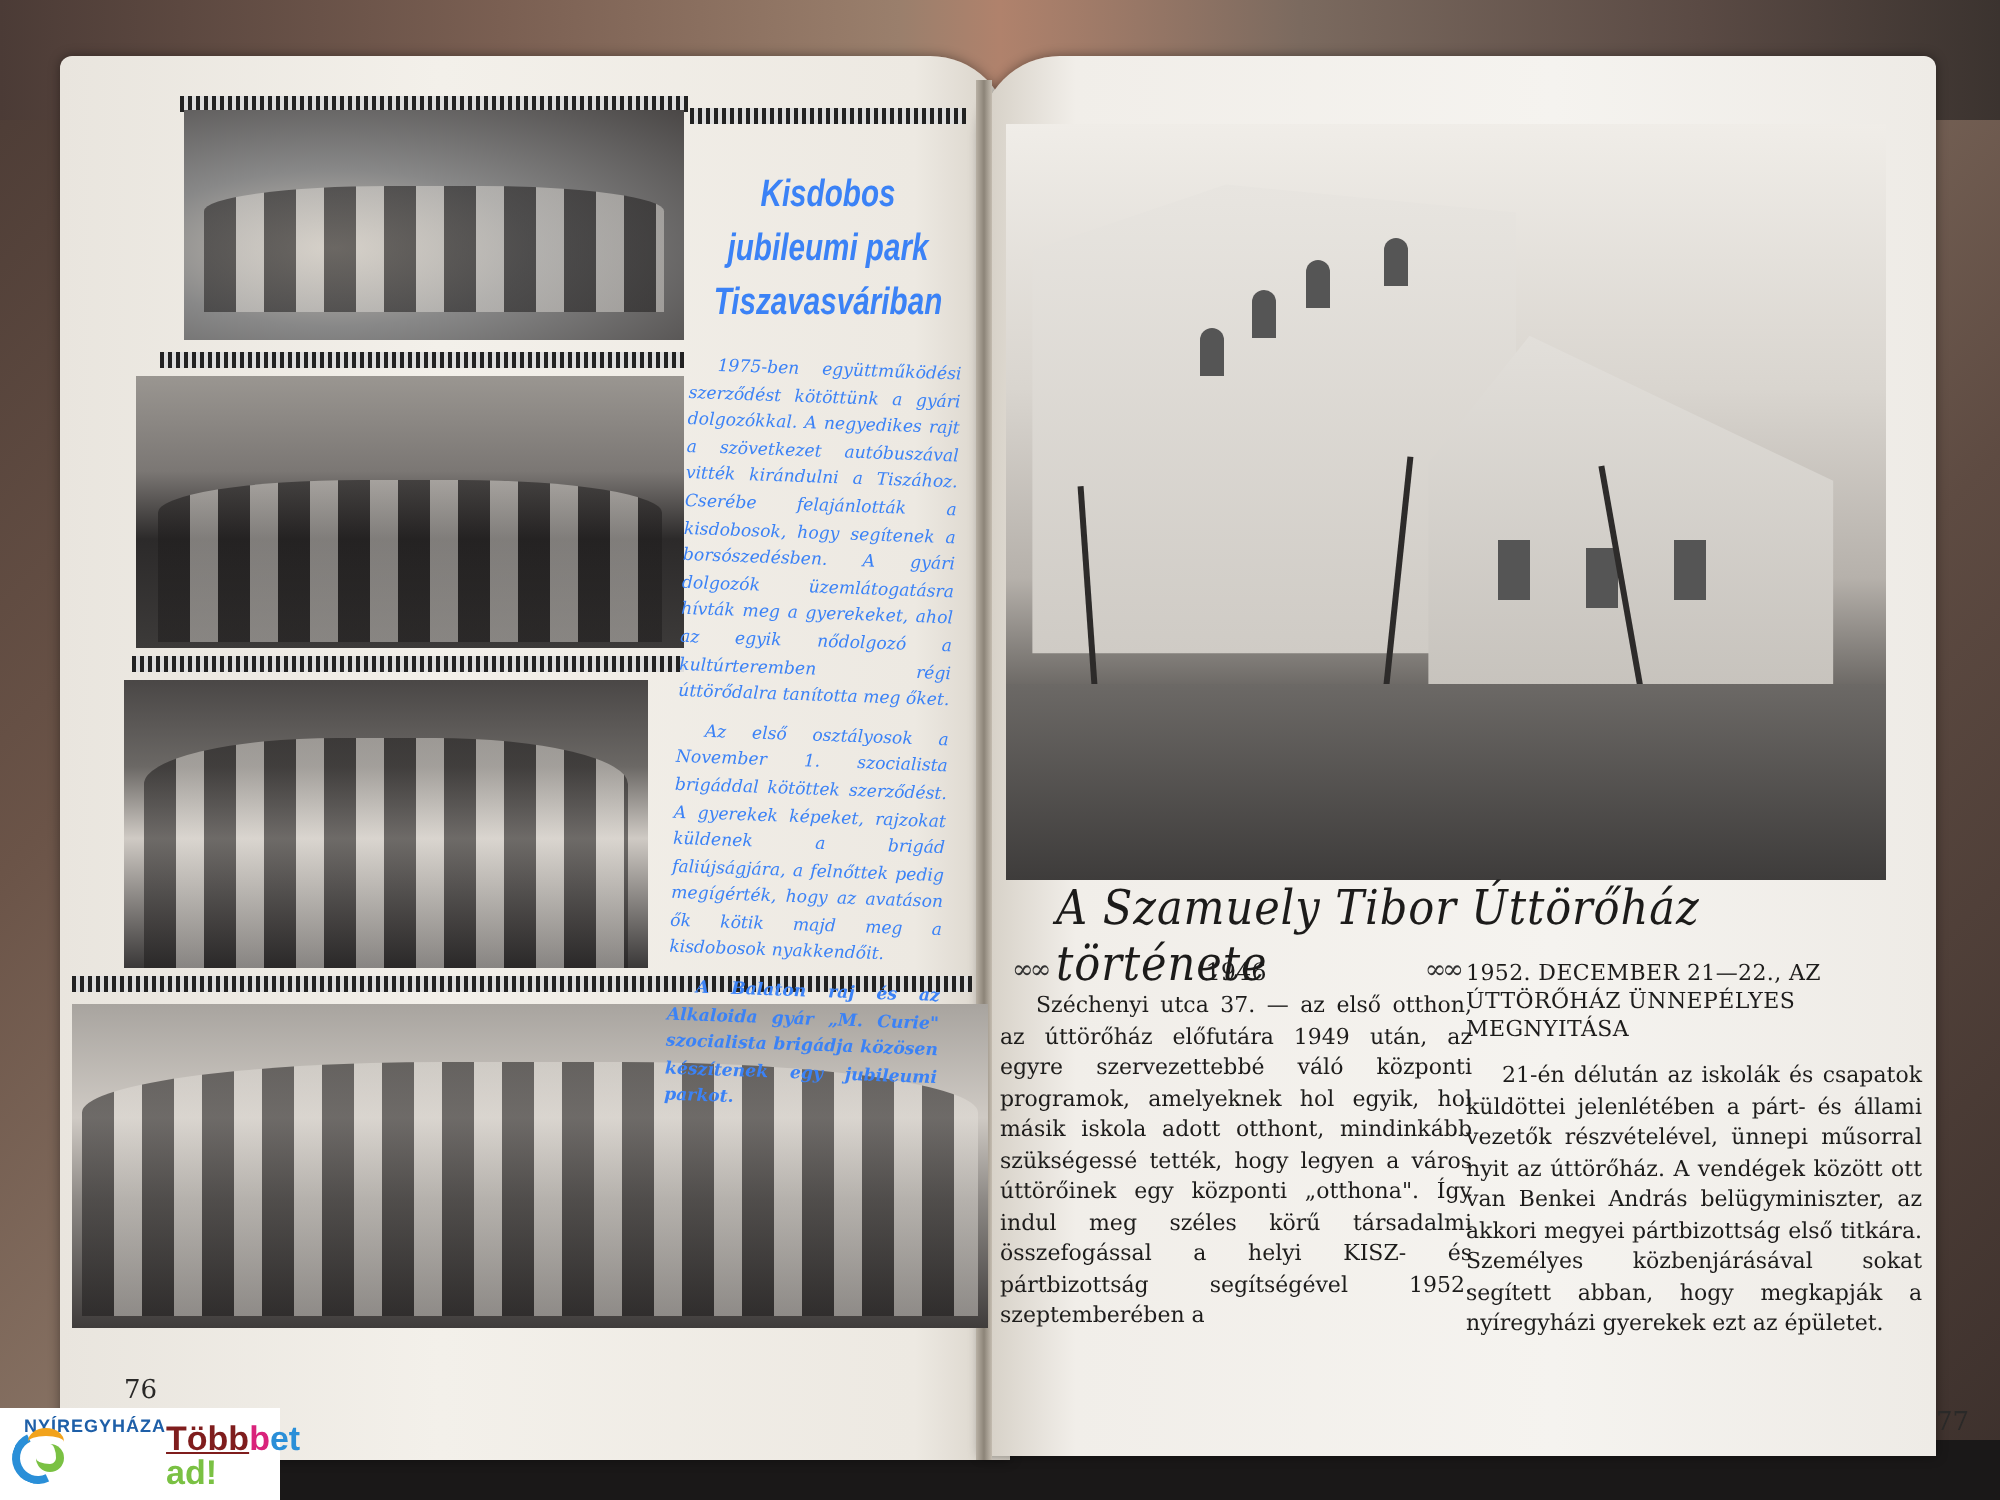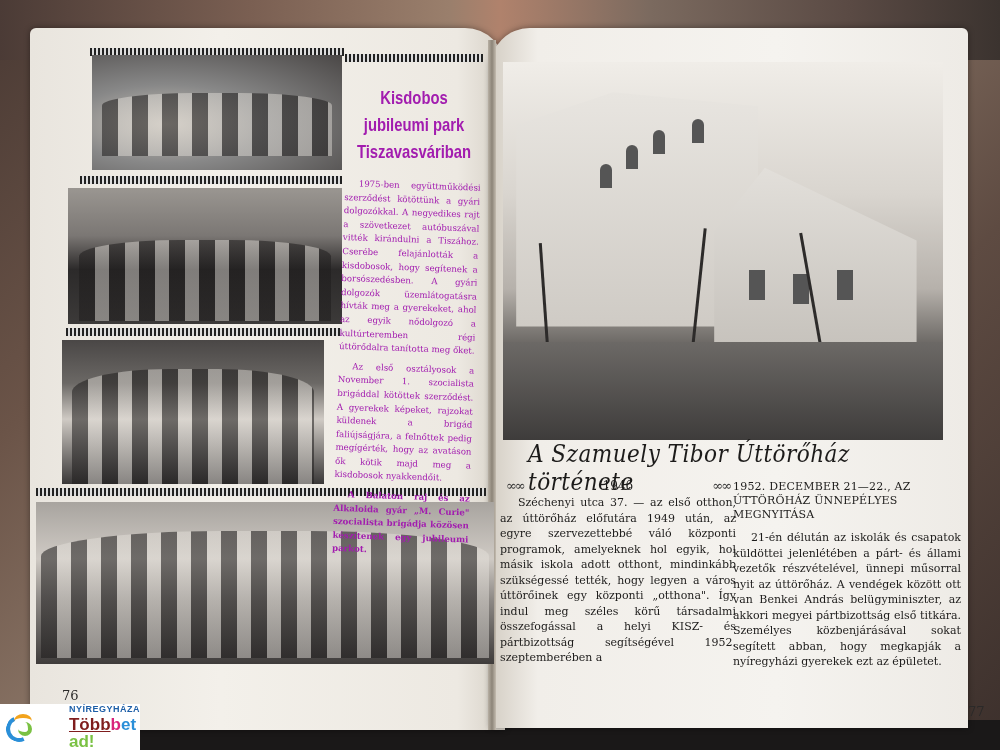--- a/index.html
+++ b/index.html
@@ -77,21 +77,22 @@
     .window {
       position: absolute; width: 12px; height: 24px; background: #555;
       border-radius: 6px 6px 0 0;
     }
     .tree {
       position: absolute; width: 3px; background: #2d2b2a;
     }
 
     .left-text {
       position: absolute; left: 345px; top: 60px; width: 138px;
-      color: #a21caf;
+      color: #3b82f6;
+      font-style: italic;
     }
     .left-title {
       font-family: "Liberation Sans", sans-serif;
       font-weight: bold;
       font-size: 19px;
       line-height: 27px;
       text-align: center;
       transform: scaleX(0.78);
       transform-origin: center;
       width: 150px;
@@ -159,21 +160,21 @@
       border-radius: 50%; transform: rotate(20deg);
     }
     .logo-mark .arc2 {
       position: absolute; left: 8px; top: 2px; width: 18px; height: 14px;
       border-top: 4px solid #f2a31c; border-radius: 50% 50% 0 0;
     }
     .logo-mark .arc3 {
       position: absolute; left: 12px; top: 10px; width: 14px; height: 14px;
       border-right: 4px solid #7ac143; border-bottom: 4px solid #7ac143; border-radius: 50%;
     }
-    .logo-text { display: flex; flex-direction: column; line-height: 1; margin-left: 36px; }
+    .logo-text { display: flex; line-height: 1; }
     .logo-city {
       font-family: "Liberation Sans", sans-serif; font-weight: bold; font-size: 9px;
       color: #1e5fa8; letter-spacing: 0.5px;
     }
     .logo-slogan {
       font-family: "Liberation Sans", sans-serif; font-weight: bold; font-size: 17px;
       margin-top: 2px;
     }
     .logo-slogan span:nth-child(1) { color: #7f1d1d; text-decoration: underline; }
     .logo-slogan span:nth-child(2) { color: #d9237b; }

